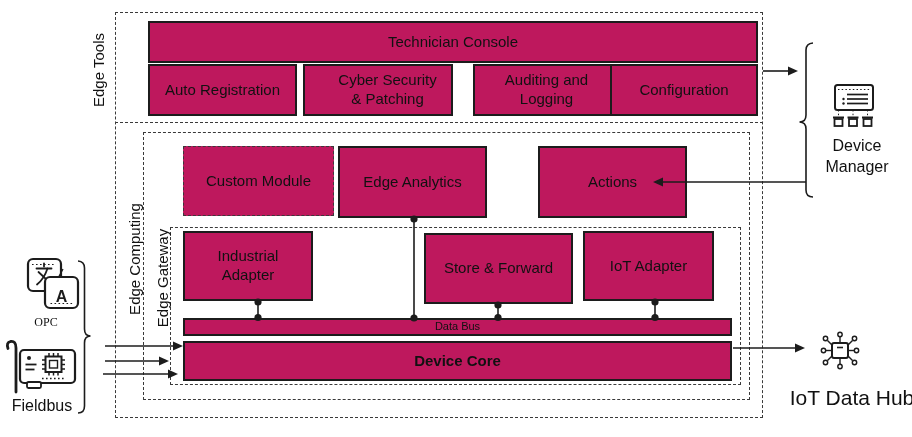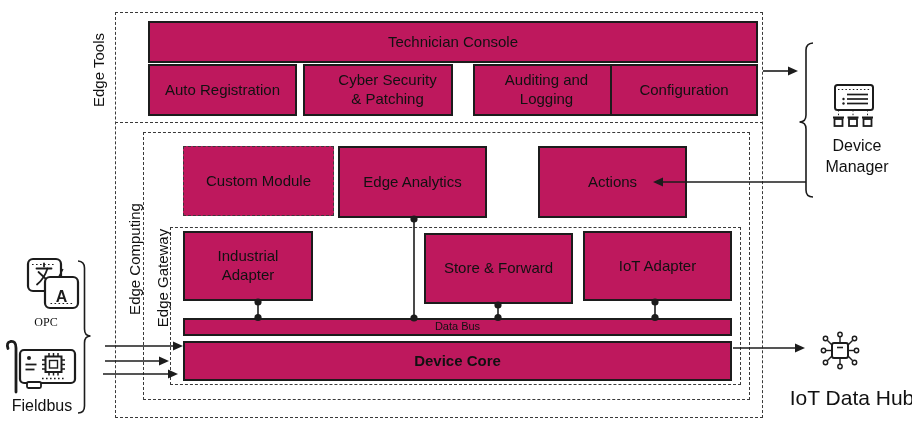--- a/index.html
+++ b/index.html
@@ -42,21 +42,21 @@
   <div class="box pad-cyber" style="left:303px;top:64px;width:150px;height:52px;padding-left:31px;">Cyber Security &amp; Patching</div>
   <div class="box pad-audit" style="left:457px;top:64px;width:147px;height:52px;">Auditing and Logging</div>
   <div class="box" style="left:610px;top:64px;width:148px;height:52px;">Configuration</div>
 
   <div class="dashedbox box italic" style="left:183px;top:146px;width:151px;height:70px;border:1px dashed #3a3a3a;">Custom Module</div>
   <div class="box" style="left:338px;top:146px;width:149px;height:72px;">Edge Analytics</div>
   <div class="box" style="left:494px;top:146px;width:149px;height:72px;margin-left:44px;">Actions</div>
 
   <div class="box pad-ind" style="left:183px;top:231px;width:130px;height:70px;">Industrial Adapter</div>
   <div class="box" style="left:424px;top:233px;width:149px;height:71px;">Store &amp; Forward</div>
-  <div class="box" style="left:583px;top:231px;width:149px;height:70px;">IoT Adapter</div>
+  <div class="box" style="left:583px;top:231px;width:131px;height:70px;">IoT Adapter</div>
 
   <div class="box databus" style="left:183px;top:318px;width:549px;height:18px;">Data Bus</div>
   <div class="box bold" style="left:183px;top:341px;width:549px;height:40px;">Device Core</div>
 
   <div class="plabel nowrap" style="left:46px;top:322px;font-size:12px;font-family:Liberation Serif, serif;">OPC</div>
   <div class="plabel nowrap" style="left:42px;top:406px;font-size:16px;">Fieldbus</div>
   <div class="plabel" style="left:857px;top:157px;width:80px;font-size:16px;line-height:1.3;">Device Manager</div>
   <div class="plabel nowrap" style="left:852px;top:398px;font-size:21px;">IoT Data Hub</div>
 
   <svg class="overlay" width="912" height="437" viewBox="0 0 912 437">

